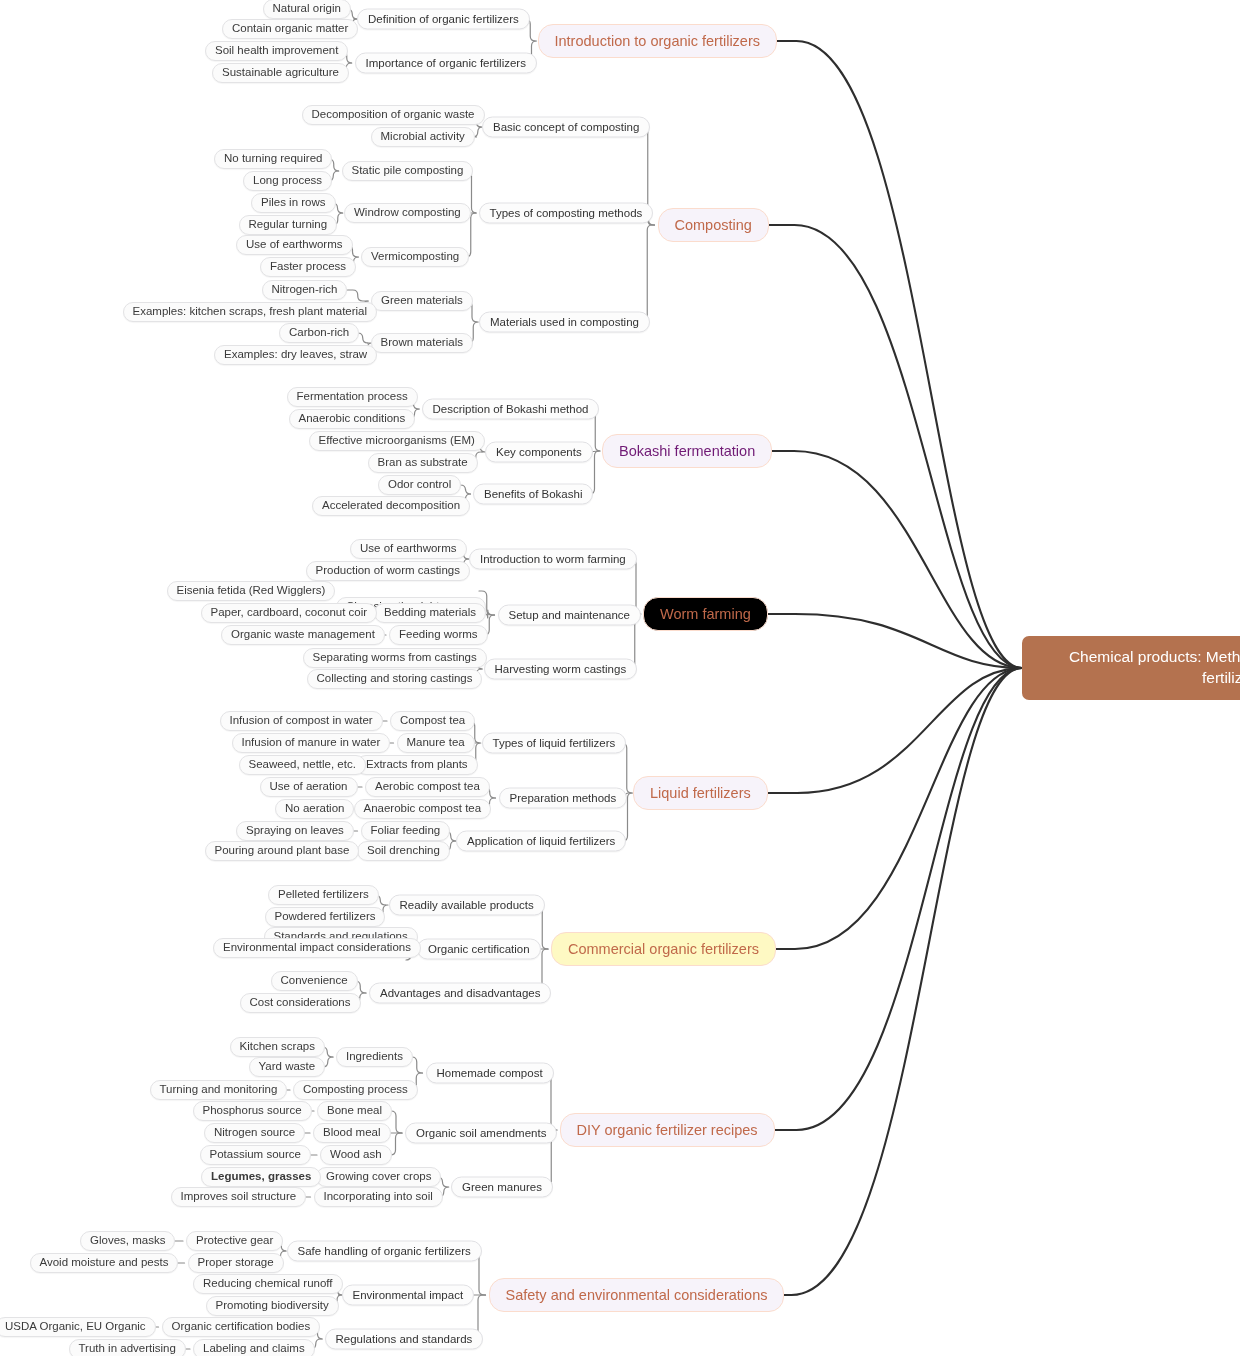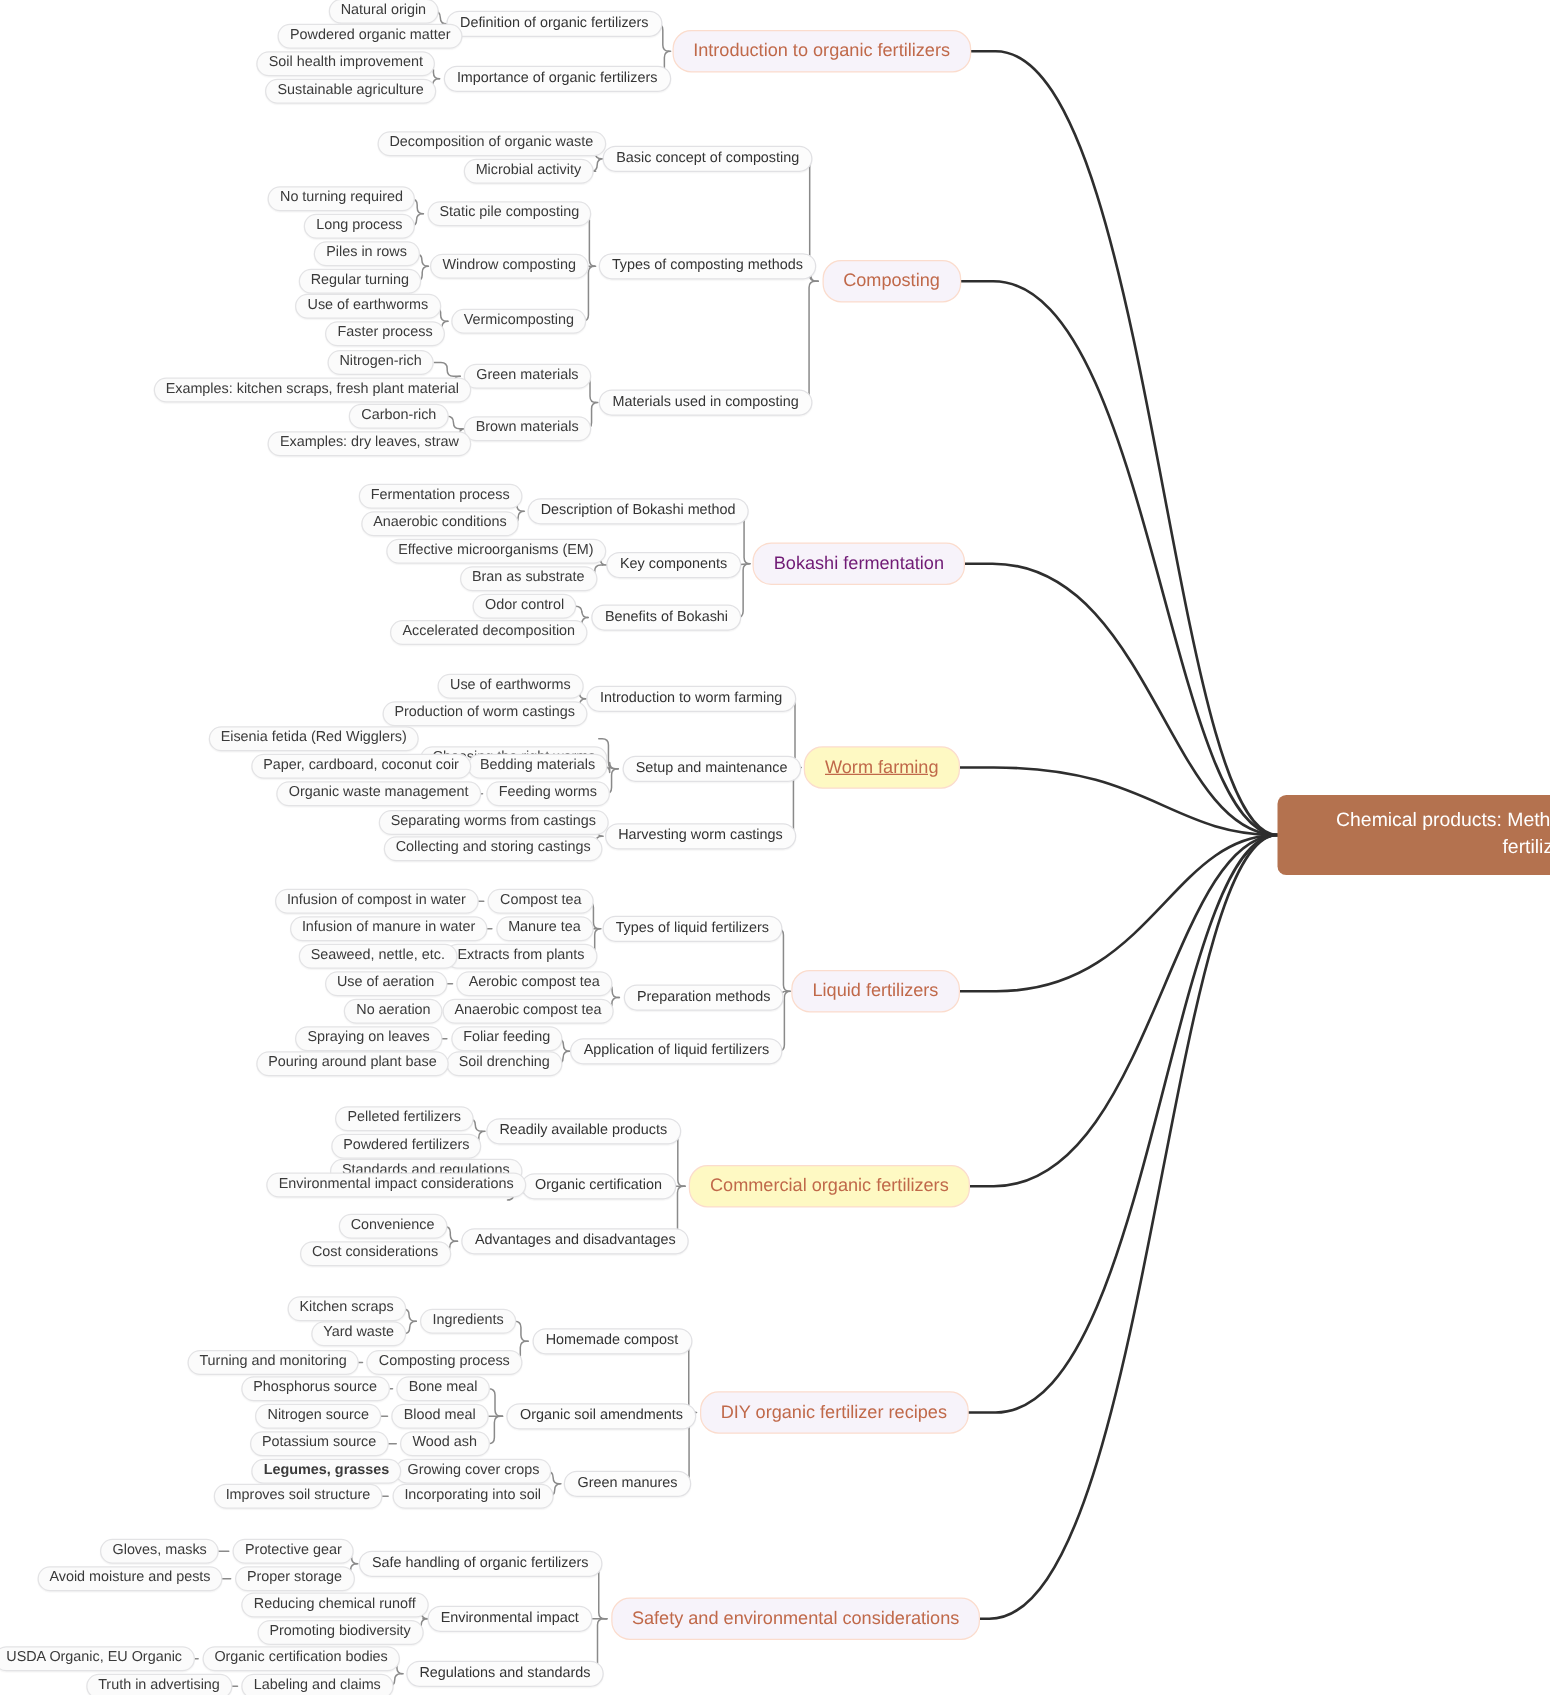--- a/index.html
+++ b/index.html
@@ -201,21 +201,21 @@
       <path d="M 313.5 1327 L 312.5 1327 Q 317.5 1327 317.5 1332 L 317.5 1334 Q 317.5 1339 322.5 1339 L 321.5 1339" fill="none" stroke="#8a8a8a" stroke-width="1.2" stroke-linecap="round" stroke-linejoin="round"></path>
       <path d="M 150 1327 L 158.5 1327" fill="none" stroke="#8a8a8a" stroke-width="1.2" stroke-linecap="round" stroke-linejoin="round"></path>
       <path d="M 310 1349 L 310.75 1349 Q 315.75 1349 315.75 1344 L 315.75 1344 Q 315.75 1339 320.75 1339 L 321.5 1339" fill="none" stroke="#8a8a8a" stroke-width="1.2" stroke-linecap="round" stroke-linejoin="round"></path>
       <path d="M 182.5 1349 L 190 1349" fill="none" stroke="#8a8a8a" stroke-width="1.2" stroke-linecap="round" stroke-linejoin="round"></path>
     </svg>
   <div id="nodes">
       <div class="node n-root" style="width: 422px; min-height: 64px; background: rgb(180, 114, 79); color: rgb(255, 255, 255); left: 1022px; top: 668px;">Chemical products: Methods for making organic fertilizers</div>
       <div class="node n-branch" style="background: rgb(247, 243, 250); border-color: rgb(251, 220, 205); color: rgb(192, 105, 74); left: 537.5px; top: 41px;">Introduction to organic fertilizers</div>
       <div class="node n-sub" style="left: 357px; top: 19px;">Definition of organic fertilizers</div>
       <div class="node n-leaf" style="left: 262.5px; top: 9px;">Natural origin</div>
-      <div class="node n-leaf" style="left: 222px; top: 29px;">Powdered organic matter</div>
+      <div class="node n-leaf" style="left: 222px; top: 29px;">Contain organic matter</div>
       <div class="node n-sub" style="left: 354.5px; top: 63px;">Importance of organic fertilizers</div>
       <div class="node n-leaf" style="left: 205px; top: 51px;">Soil health improvement</div>
       <div class="node n-leaf" style="left: 212px; top: 73px;">Sustainable agriculture</div>
       <div class="node n-branch" style="background: rgb(247, 243, 250); border-color: rgb(251, 220, 205); color: rgb(192, 105, 74); left: 657.5px; top: 225px;">Composting</div>
       <div class="node n-sub" style="left: 482px; top: 127px;">Basic concept of composting</div>
       <div class="node n-leaf" style="left: 301.5px; top: 115px;">Decomposition of organic waste</div>
       <div class="node n-leaf" style="left: 370.5px; top: 137px;">Microbial activity</div>
       <div class="node n-sub" style="left: 478.5px; top: 213px;">Types of composting methods</div>
       <div class="node n-leaf" style="left: 341.5px; top: 171px;">Static pile composting</div>
       <div class="node n-leaf" style="left: 214px; top: 159px;">No turning required</div>
@@ -236,21 +236,21 @@
       <div class="node n-branch" style="background: rgb(247, 243, 250); border-color: rgb(251, 220, 205); color: #701a75; left: 602px; top: 451px;">Bokashi fermentation</div>
       <div class="node n-sub" style="left: 421.5px; top: 409px;">Description of Bokashi method</div>
       <div class="node n-leaf" style="left: 286.5px; top: 397px;">Fermentation process</div>
       <div class="node n-leaf" style="left: 288.5px; top: 419px;">Anaerobic conditions</div>
       <div class="node n-sub" style="left: 485px; top: 452px;">Key components</div>
       <div class="node n-leaf" style="left: 308.5px; top: 441px;">Effective microorganisms (EM)</div>
       <div class="node n-leaf" style="left: 367.5px; top: 463px;">Bran as substrate</div>
       <div class="node n-sub" style="left: 473px; top: 494px;">Benefits of Bokashi</div>
       <div class="node n-leaf" style="left: 378px; top: 485px;">Odor control</div>
       <div class="node n-leaf" style="left: 312px; top: 506px;">Accelerated decomposition</div>
-      <div class="node n-branch" style="background: #fef9c3; border-color: rgb(251, 220, 205); color: rgb(192, 105, 74); left: 643px; top: 614px; text-decoration: underline;">Worm farming</div>
+      <div class="node n-branch" style="background: #000000; border-color: rgb(251, 220, 205); color: rgb(192, 105, 74); left: 643px; top: 614px;">Worm farming</div>
       <div class="node n-sub" style="left: 469px; top: 559px;">Introduction to worm farming</div>
       <div class="node n-leaf" style="left: 350px; top: 549px;">Use of earthworms</div>
       <div class="node n-leaf" style="left: 305.5px; top: 571px;">Production of worm castings</div>
       <div class="node n-sub" style="left: 497.5px; top: 615px;">Setup and maintenance</div>
       <div class="node n-leaf" style="left: 336px; top: 591px; margin-top: 16px;">Choosing the right worms</div>
       <div class="node n-leaf" style="left: 166.5px; top: 591px;">Eisenia fetida (Red Wigglers)</div>
       <div class="node n-leaf" style="left: 374px; top: 613px;">Bedding materials</div>
       <div class="node n-leaf" style="left: 200.5px; top: 613px;">Paper, cardboard, coconut coir</div>
       <div class="node n-leaf" style="left: 389px; top: 635px;">Feeding worms</div>
       <div class="node n-leaf" style="left: 221px; top: 635px;">Organic waste management</div>

